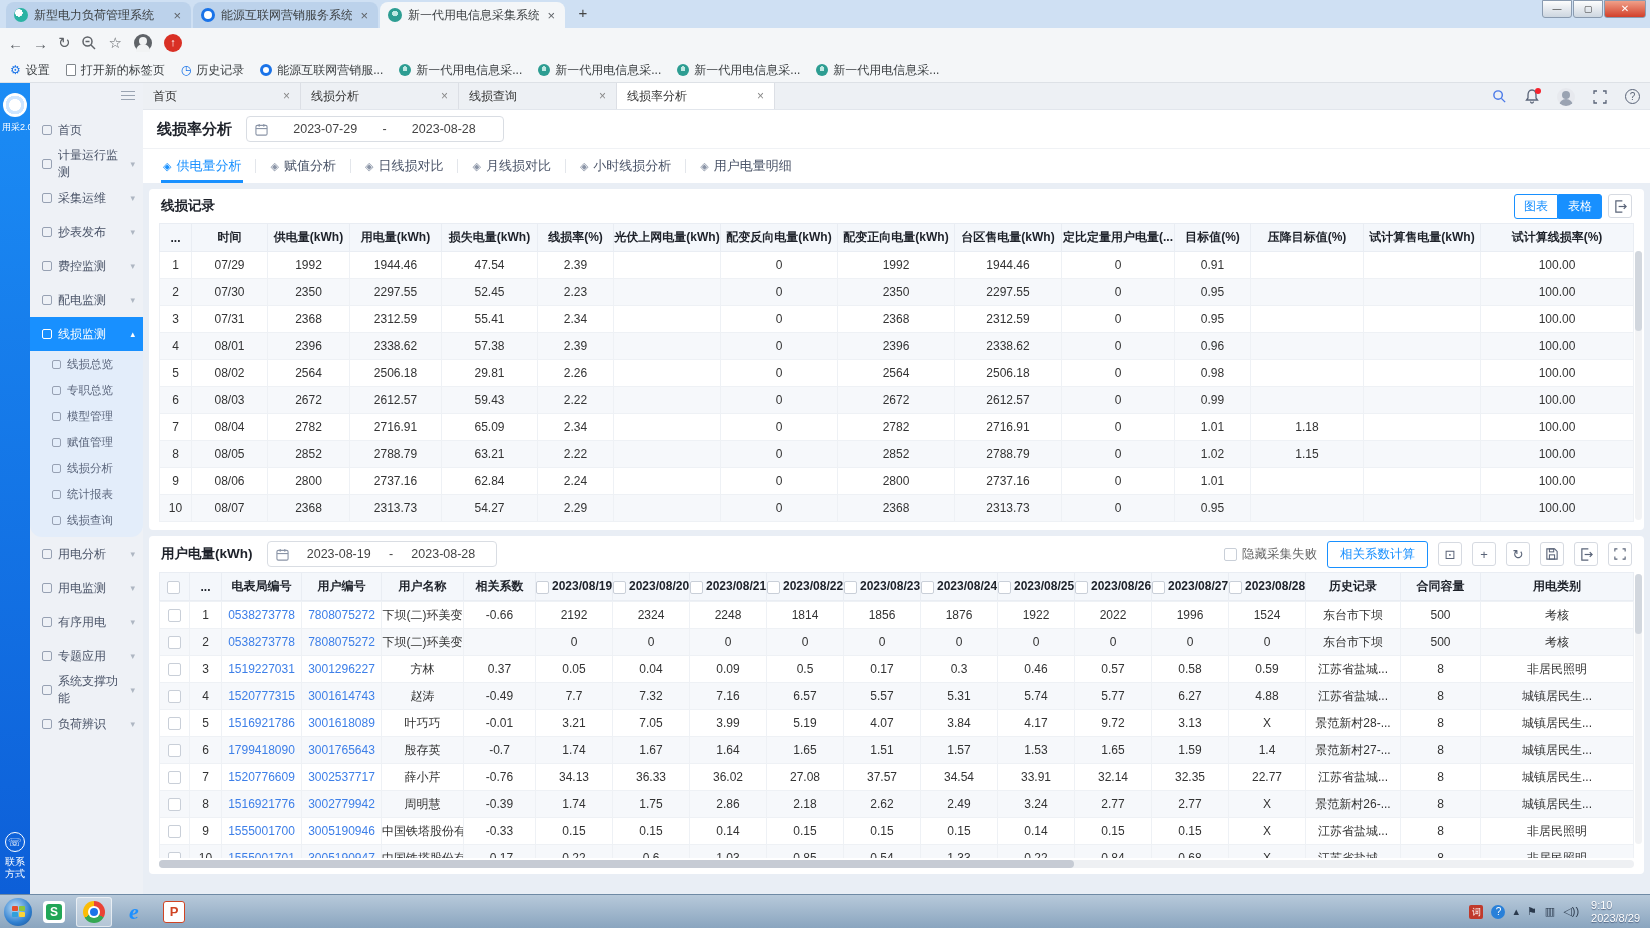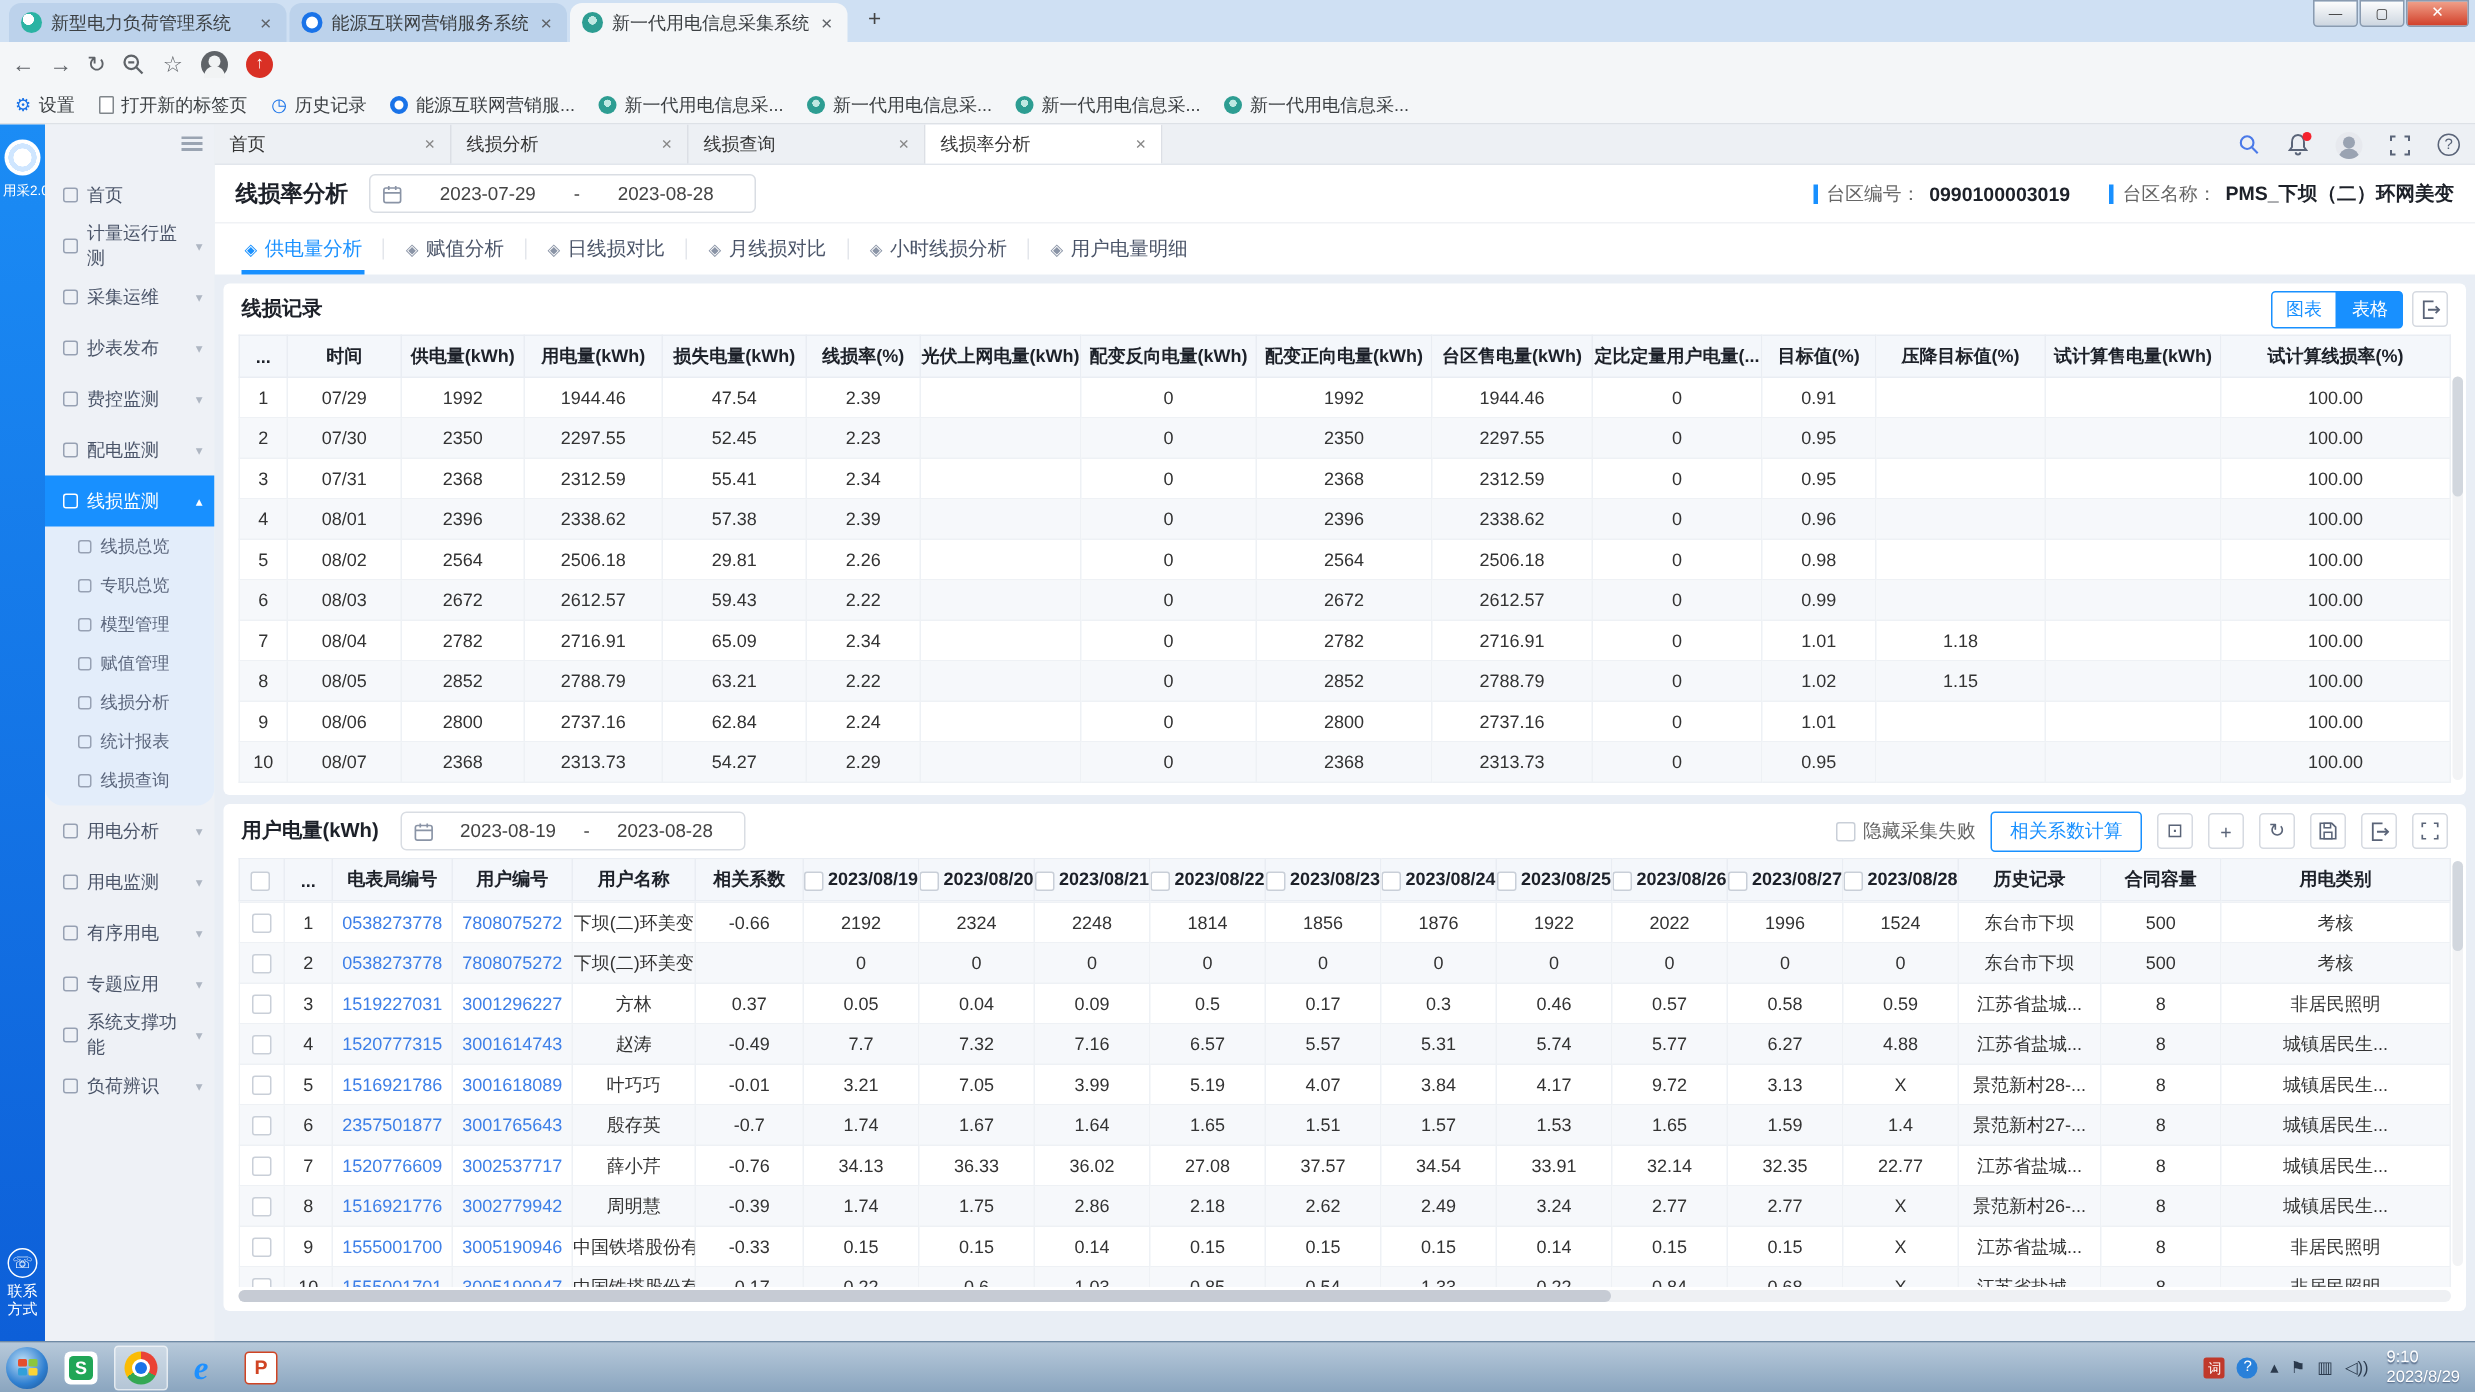--- a/index.html
+++ b/index.html
@@ -379,32 +379,20 @@
       <div class="datebox">
         <svg width="13" height="13" viewBox="0 0 14 14">
             <rect x="1" y="2.5" width="12" height="10.5" rx="1.5" fill="none" stroke="#8a94a6" stroke-width="1.2"></rect>
             <line x1="1" y1="6" x2="13" y2="6" stroke="#8a94a6" stroke-width="1.2"></line>
             <line x1="4.5" y1="1" x2="4.5" y2="4" stroke="#8a94a6" stroke-width="1.2"></line>
             <line x1="9.5" y1="1" x2="9.5" y2="4" stroke="#8a94a6" stroke-width="1.2"></line>
           </svg>
         <span class="d">2023-07-29</span>
         <span>-</span>
         <span class="d">2023-08-28</span>
-      </div>
-      <div class="phead-right">
-        <div class="kv">
-          <span class="bar"></span>
-          <span class="k">台区编号：</span>
-          <span class="v">0990100003019</span>
-        </div>
-        <div class="kv">
-          <span class="bar"></span>
-          <span class="k">台区名称：</span>
-          <span class="v">PMS_下坝（二）环网美变</span>
-        </div>
       </div>
     </div>
 
     <div class="subtabs" id="subtabs">
         <div class="stab active">
           <span class="dia">◈</span>
           <span>供电量分析</span>
         </div>
         <span class="stab-sep"></span>
         <div class="stab">
@@ -883,21 +871,21 @@
                   <td>9.72</td>
                   <td>3.13</td>
                   <td>X</td>
                   <td>景范新村28-...</td>
                   <td>8</td>
                   <td>城镇居民生...</td>
                 </tr>
                 <tr>
                   <td><span class="cb"></span></td>
                   <td>6</td>
-                  <td class="link">2357501877</td>
+                  <td class="link">1799418090</td>
                   <td class="link">3001765643</td>
                   <td>殷存英</td>
                   <td>-0.7</td>
                   <td>1.74</td>
                   <td>1.67</td>
                   <td>1.64</td>
                   <td>1.65</td>
                   <td>1.51</td>
                   <td>1.57</td>
                   <td>1.53</td>

